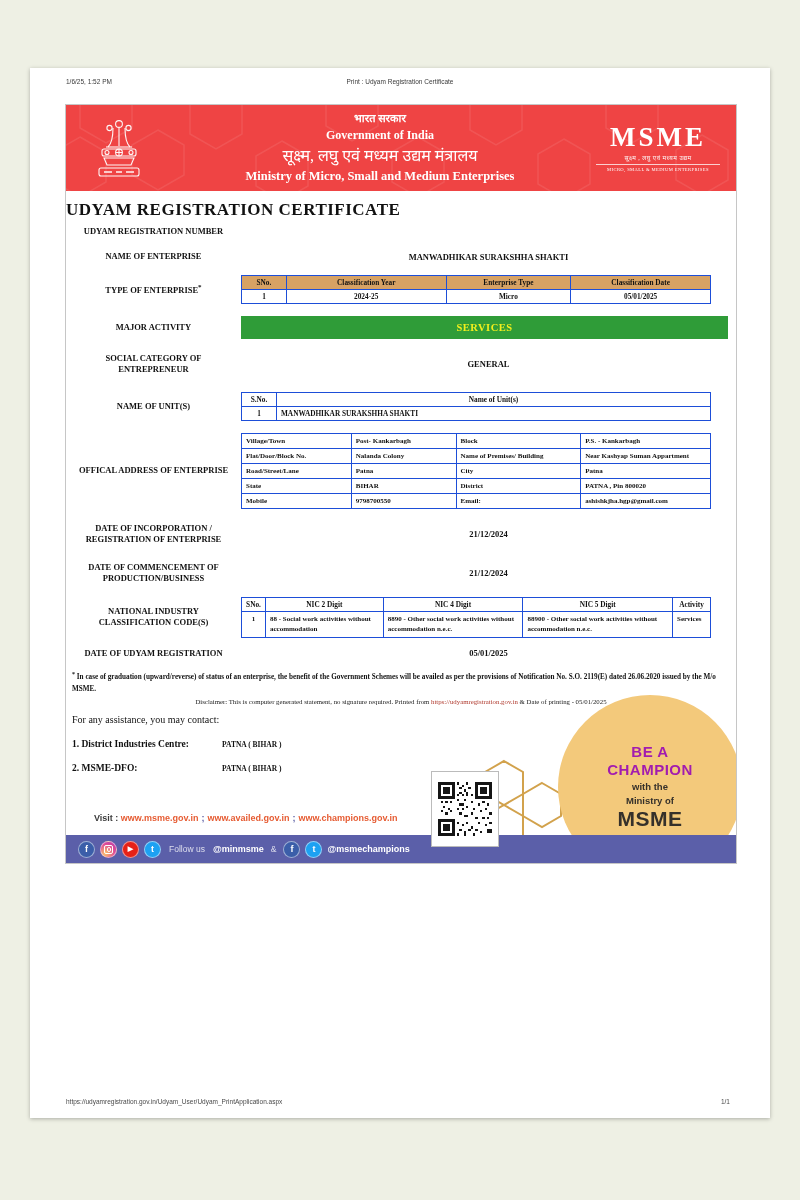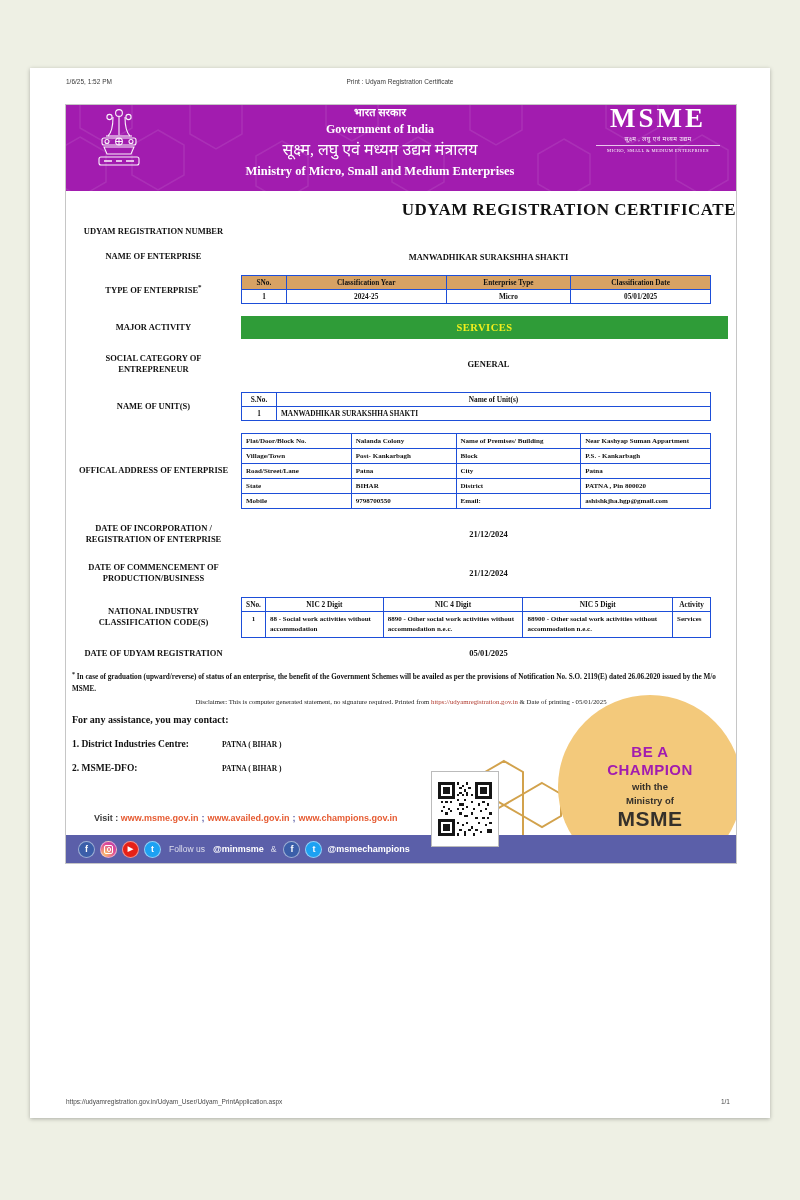--- a/index.html
+++ b/index.html
@@ -11,35 +11,35 @@
   .ph-date{position:absolute;left:36px;top:10px;font-size:6.5px;color:#3a3a3a;}
   .ph-title{position:absolute;left:0;right:0;top:10px;text-align:center;font-size:6.5px;color:#3a3a3a;}
   .pf-url{position:absolute;left:36px;top:1030px;font-size:6.5px;color:#4a4a4a;}
   .pf-page{position:absolute;right:40px;top:1030px;font-size:6.5px;color:#4a4a4a;}
 
   
   .certificate{position:absolute;left:35px;top:36px;width:670px;height:758px;background:#fff;
                border:1px solid #c6c6c6;overflow:hidden;font-family:"Liberation Serif","DejaVu Serif",serif;}
 
   
-  .banner{position:relative;height:86px;background:#a21caf;display:flex;align-items:flex-start;color:#fff;}
+  .banner{position:relative;height:86px;background:#ef4444;display:flex;align-items:center;color:#fff;}
   .hexpattern{position:absolute;inset:0;width:100%;height:100%;pointer-events:none;}
   .emblem{margin-left:28px;flex:0 0 auto;position:relative;z-index:1;}
   .banner-center{flex:1;text-align:center;position:relative;z-index:1;padding-left:20px;line-height:1.45;}
   .b-hi1{font-size:11px;font-weight:bold;}
   .b-en1{font-size:12px;font-weight:bold;}
   .b-hi2{font-size:16px;}
   .b-en2{font-size:12.5px;font-weight:bold;}
   .msme-logo{flex:0 0 auto;width:124px;margin-right:16px;text-align:center;position:relative;z-index:1;}
   .msme-word{font-size:27px;font-weight:800;letter-spacing:3px;line-height:1;font-stretch:condensed;}
   .msme-sub1{font-size:6px;margin-top:3px;letter-spacing:.5px;}
   .msme-sub2{font-size:4.6px;letter-spacing:.4px;border-top:1px solid rgba(255,255,255,.75);
              margin-top:2px;padding-top:2px;}
 
-  .cert-title{text-align:right;font-size:17px;font-weight:bold;letter-spacing:.5px;margin:9px 0 2px;color:#111;}
+  .cert-title{text-align:left;font-size:17px;font-weight:bold;letter-spacing:.5px;margin:9px 0 2px;color:#111;}
 
   
   .field-row{display:grid;grid-template-columns:175px 495px;align-items:center;}
   .f-label{text-align:center;font-weight:bold;font-size:8.5px;line-height:1.35;padding:0 8px;color:#111;}
   .f-value{text-align:center;font-weight:bold;font-size:8.5px;color:#111;}
   .mt6{margin-top:6px}.mt10{margin-top:10px}.mt12{margin-top:12px}.mt14{margin-top:14px}.mt16{margin-top:16px}
 
   table{border-collapse:collapse;width:470px;font-family:inherit;}
   th,td{border:1px solid #1d4ed8;font-size:7.3px;font-weight:bold;padding:2px 4px;color:#111;}
   th{text-align:center;}
@@ -52,21 +52,21 @@
   .nic-table .c-center{text-align:center;}
 
   .activity-bar{width:487px;background:#2f9c38;color:#f2ef1d;text-align:center;font-weight:bold;
                 font-size:10.5px;letter-spacing:.5px;padding:6px 0;}
 
   .lower-text{position:relative;z-index:3;}
   .footnote{margin:11px 6px 0;font-size:7.2px;font-weight:bold;line-height:1.55;color:#111;}
   .footnote sup{font-size:6px;}
   .disclaimer{margin-top:3px;text-align:center;font-size:6.8px;color:#222;padding:0 30px;}
   .disclaimer a{color:#b03a2e;text-decoration:none;}
-  .assist-heading{font-size:10px;font-weight:bold;margin:9px 0 0 6px;color:#111;}
+  .assist-heading{font-size:10px;font-weight:normal;margin:9px 0 0 6px;color:#111;}
   .assist-item{display:grid;grid-template-columns:150px auto;align-items:baseline;margin:14px 0 0 6px;}
   .assist-label{font-size:9.5px;font-weight:bold;color:#111;}
   .assist-value{font-size:7.5px;font-weight:bold;color:#111;}
 
   
   .gold-hexes{position:absolute;left:400px;top:648px;z-index:1;}
   .champion{position:absolute;left:492px;top:590px;width:184px;height:184px;border-radius:50%;
             background:#f3c97b;z-index:2;display:flex;flex-direction:column;align-items:center;
             justify-content:center;text-align:center;font-family:"Liberation Sans",sans-serif;}
   .ch-red{color:#a21caf;font-weight:800;font-size:15px;line-height:1.2;letter-spacing:.5px;}
@@ -240,30 +240,30 @@
         <div>
           <table class="addr-table">
             <colgroup>
                 <col style="width:110px">
                 <col style="width:105px">
                 <col style="width:125px">
                 <col style="width:130px">
               </colgroup>
             <tbody>
                 <tr>
+              <td>Village/Town</td>
+              <td>Post- Kankarbagh</td>
+              <td>Block</td>
+              <td>P.S. - Kankarbagh</td>
+            </tr>
+            <tr>
               <td>Flat/Door/Block No.</td>
               <td>Nalanda Colony</td>
               <td>Name of Premises/ Building</td>
               <td>Near Kashyap Suman Appartment</td>
-            </tr>
-            <tr>
-              <td>Village/Town</td>
-              <td>Post- Kankarbagh</td>
-              <td>Block</td>
-              <td>P.S. - Kankarbagh</td>
             </tr>
             <tr>
               <td>Road/Street/Lane</td>
               <td>Patna</td>
               <td>City</td>
               <td>Patna</td>
             </tr>
             <tr>
               <td>State</td>
               <td>BIHAR</td>

